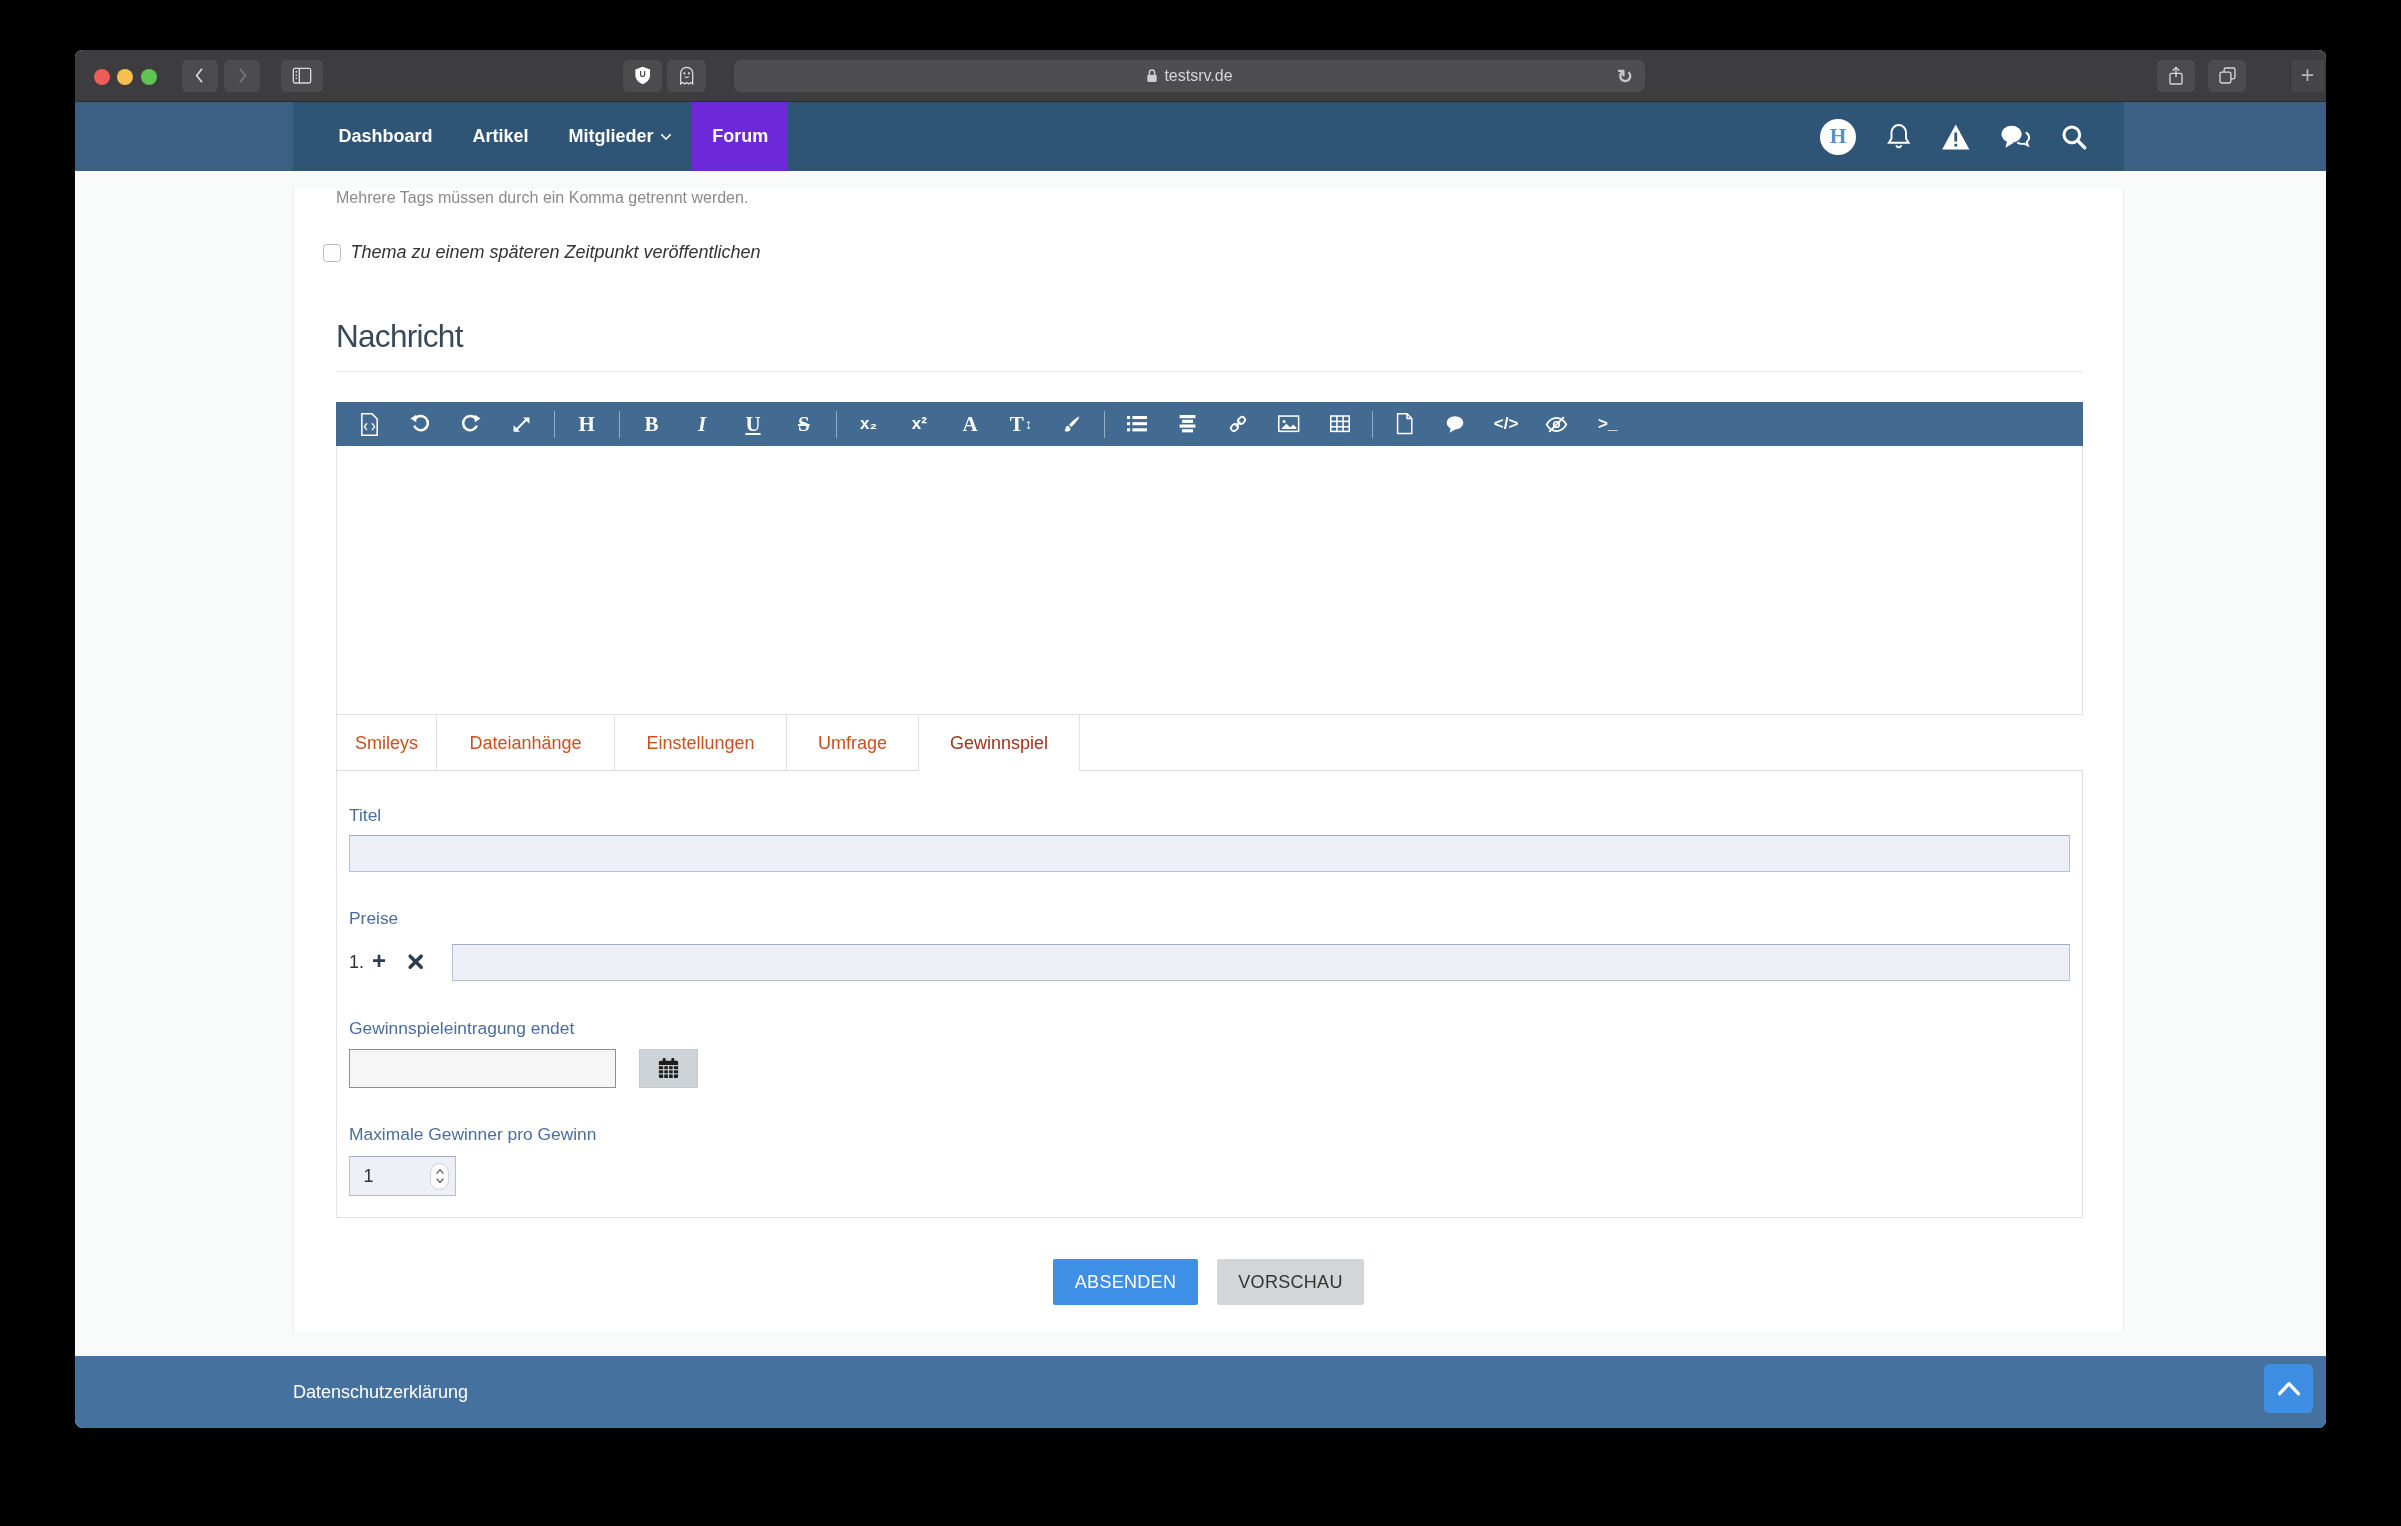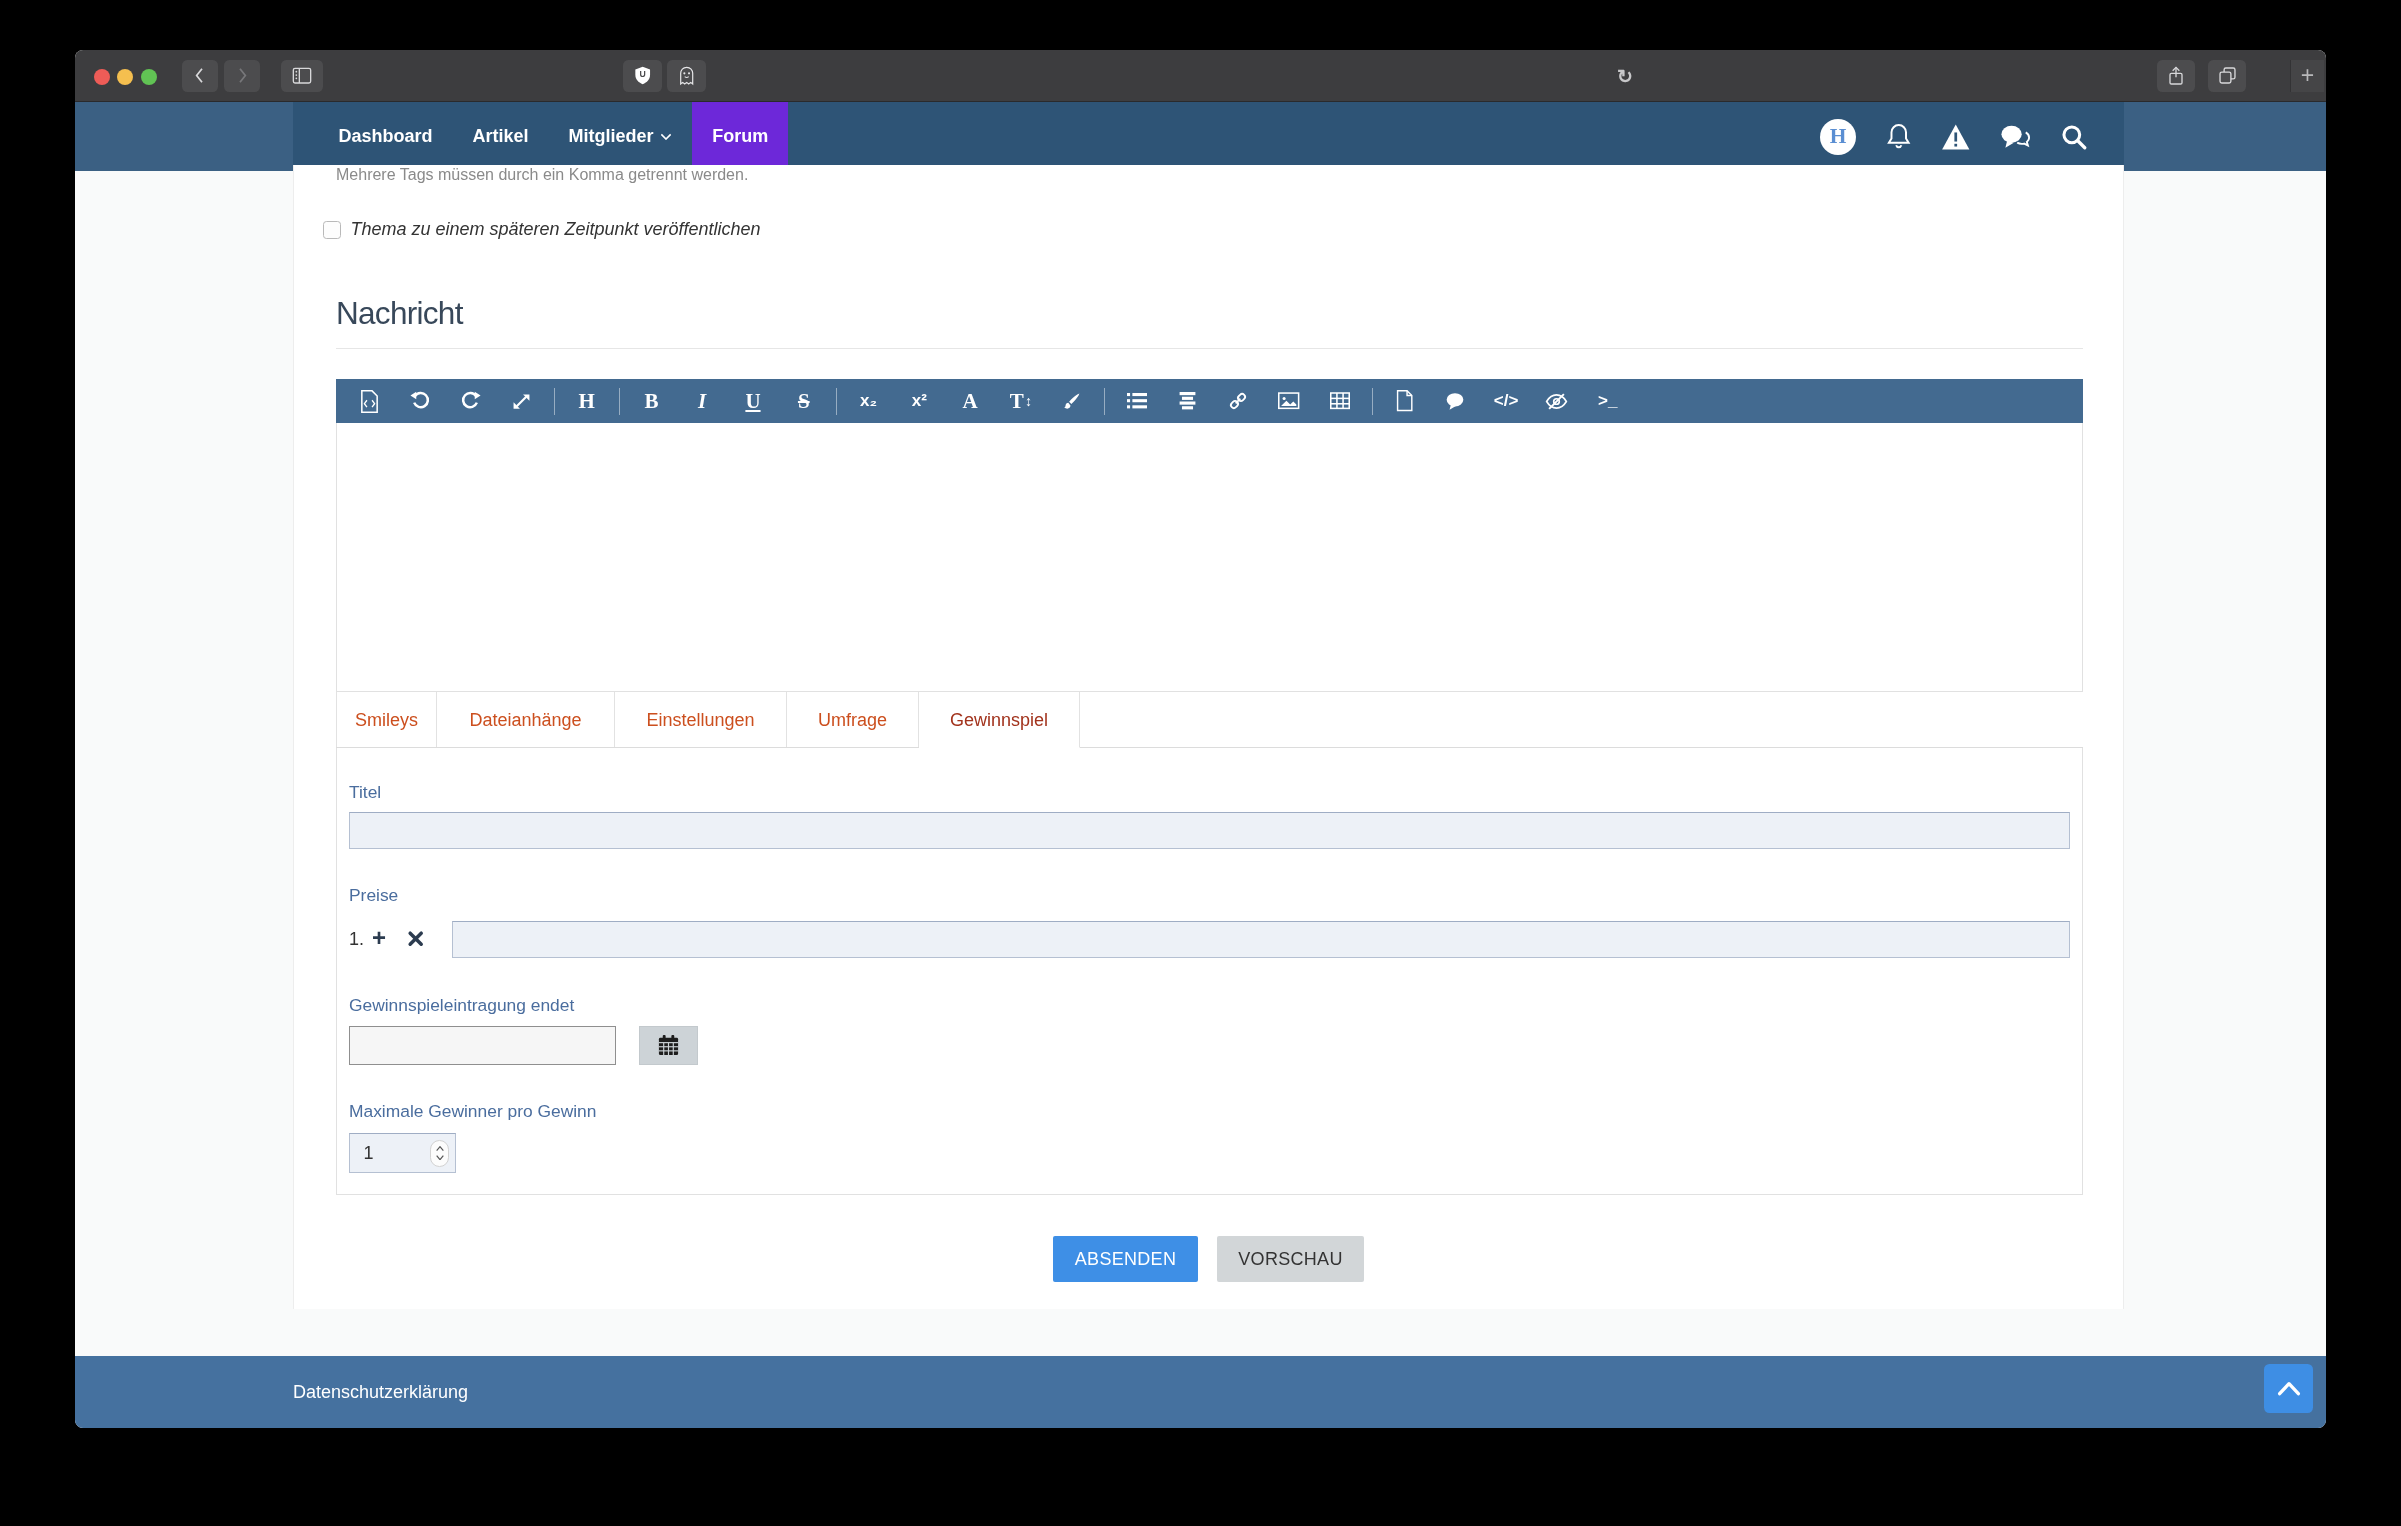--- a/index.html
+++ b/index.html
@@ -28,21 +28,21 @@
   .navbar { position:absolute; left:0; top:52px; width:100%; height:69px; background:#3b6083; }
   .nav-inner { position:absolute; left:218px; top:0; width:1831px; height:69px; background:#2e5476; }
   .nav-menu { display:flex; height:69px; margin-left:25.5px;font-weight:bold; }
   .nav-item { padding:0 20px; line-height:69px; color:#fff; font-size:18px; display:flex; align-items:center; gap:6.7px; cursor:pointer; }
   .nav-item.active { background:#6d28d9; }
   .user-panel { position:absolute; right:37px; top:0; height:69px; display:flex; align-items:center; gap:29.5px; }
   .avatar { width:36px; height:36px; border-radius:50%; background:#fff; display:flex; align-items:center; justify-content:center;
             color:#5a8ed2; font-weight:bold; font-size:21.4px; font-family:"Liberation Serif",serif; }
 
   
-  .card { position:absolute; left:218px; top:115px; width:1831px; height:1144px; background:#fff;
+  .card { position:absolute; left:218px; top:138px; width:1831px; height:1144px; background:#fff;
           border-left:0.7px solid #ededed; border-right:0.7px solid #ededed; }
   .hint { position:absolute; left:42px; top:1.3px; color:#8a8a8a; font-size:16px; }
   .chk-row { position:absolute; left:29px; top:54px; display:flex; align-items:center; }
   .chk { width:18px; height:18px; border:0.7px solid #b9b9b9; border-radius:3.4px; background:#fdfdfd; }
   .chk-label { margin-left:9.4px; font-size:18px; color:#333;font-style:italic; }
   .section-title { position:absolute; left:42px; top:130px; font-size:31.5px; font-weight:300; letter-spacing:-0.7px; color:#38485a; }
   .divider { position:absolute; left:42px; top:183px; width:1747px; height:0.7px; background:#e6e6e6; }
 
   
   .editor-toolbar { position:absolute; left:42px; top:214px; width:1747px; height:44px; background:#436a90;
@@ -134,20 +134,29 @@
           <text x="13" y="17" text-anchor="middle" font-size="13" font-weight="bold" fill="#4c4c4e" font-family="Liberation Sans, sans-serif">U</text>
         </svg>
       </div>
       <div class="tb-btn" style="left:592px;width:39px;">
         <svg width="17.4" height="20" viewBox="0 0 26 30">
           <path d="M13 2C7.5 2 4 6 4 11v16l3-2.4 3 2.4 3-2.4 3 2.4 3-2.4 3 2.4V11c0-5-3.5-9-9-9z" fill="none" stroke="#e6e6e8" stroke-width="1.8"></path>
           <circle cx="9.5" cy="11" r="1.6" fill="#e6e6e8"></circle>
             <circle cx="16.5" cy="11" r="1.6" fill="#e6e6e8"></circle>
           <path d="M10 16c1.8 1.4 4.2 1.4 6 0" fill="none" stroke="#e6e6e8" stroke-width="1.6"></path>
         </svg>
+      </div>
+      <div class="urlbar">
+        <span class="lock">
+          <svg width="12" height="16" viewBox="0 0 18 24">
+              <rect x="2" y="10" width="14" height="11" rx="2" fill="#cfcfd1"></rect>
+              <path d="M5 10V7a4 4 0 0 1 8 0v3" fill="none" stroke="#cfcfd1" stroke-width="2.2"></path>
+            </svg>
+        </span>
+        <span>testsrv.de</span>
       </div>
       <div class="url-reload">↻</div>
       <div class="tb-btn" style="left:2082px;width:38px;">
         <svg width="16" height="20" viewBox="0 0 24 30">
           <rect x="3" y="11" width="18" height="16" rx="2" fill="none" stroke="#d8d8da" stroke-width="2"></rect>
           <line x1="12" y1="2" x2="12" y2="17" stroke="#d8d8da" stroke-width="2"></line>
           <polyline points="7,7 12,2 17,7" fill="none" stroke="#d8d8da" stroke-width="2"></polyline>
         </svg>
       </div>
       <div class="tb-btn" style="left:2133px;width:38px;">

